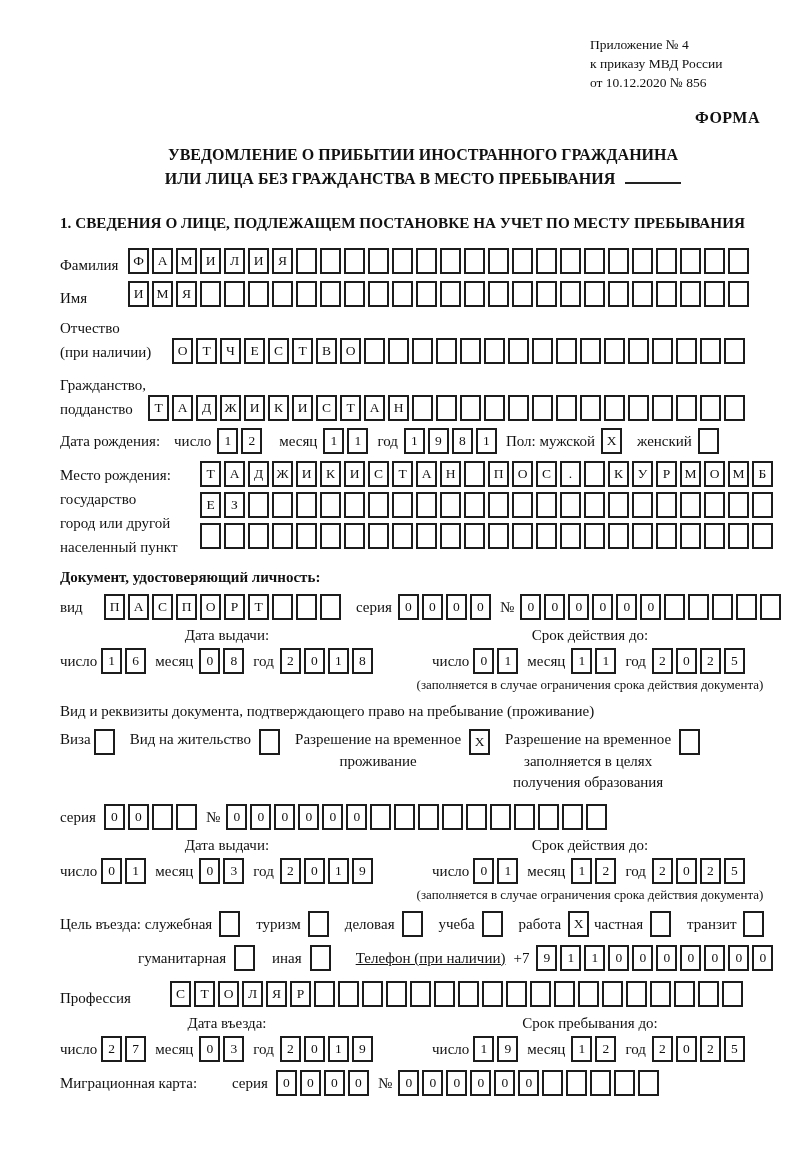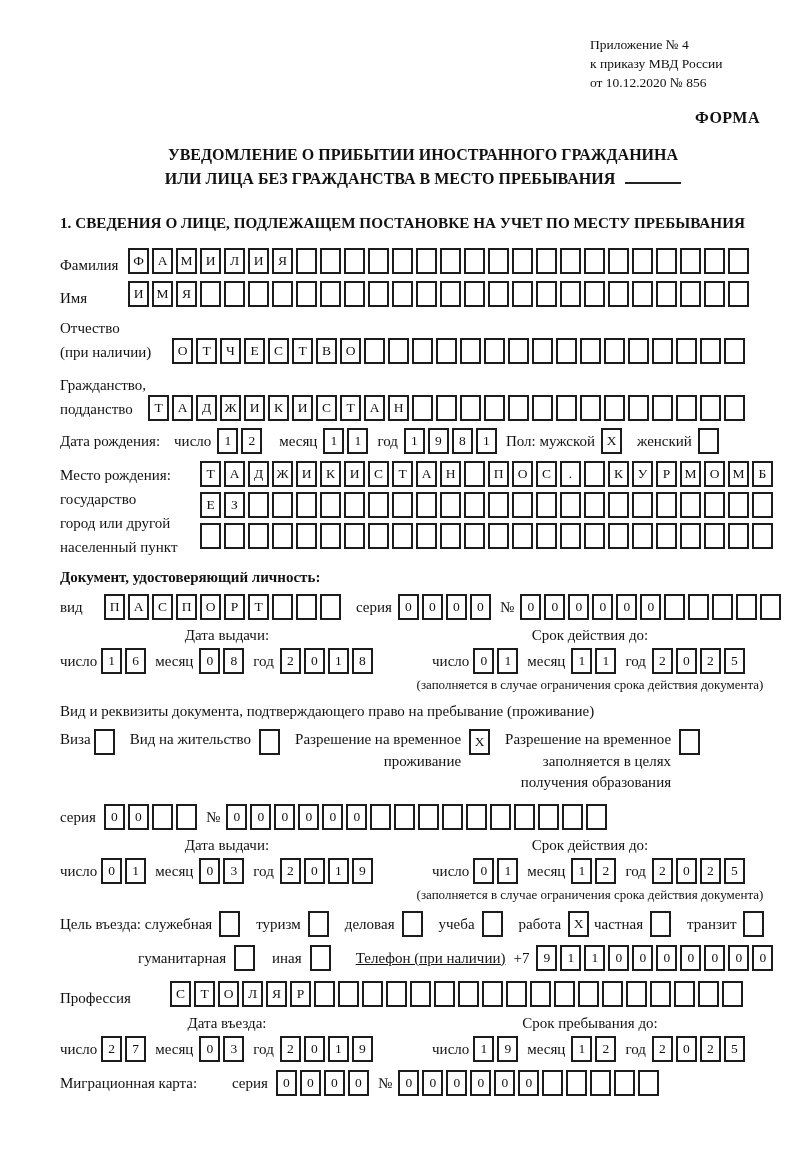--- a/index.html
+++ b/index.html
@@ -32,21 +32,21 @@
   .date-col-l{flex:0 0 46%;display:flex;flex-direction:column;}
   .date-col-r{flex:1;display:flex;flex-direction:column;}
   .date-head{text-align:center;margin-bottom:4px;}
   .date-line{display:flex;align-items:center;}
   .date-line .t{margin:0 6px;}
   .note{font-size:13px;text-align:center;margin-top:3px;}
   .permit-text{line-height:1.7;margin:6px 0 2px 0;}
   .cbrow{display:flex;align-items:flex-start;margin:4px 0 10px 0;}
   .cbgroup{display:flex;align-items:flex-start;margin-right:12px;}
   .cbgroup .cb-label{margin-right:8px;line-height:1.45;}
-  .cb-label.centered{text-align:right;}
+  .cb-label.centered{text-align:center;}
   .purpose-row{display:flex;align-items:center;margin-bottom:8px;}
   .purpose-row .p-lbl{margin-right:7px;}
   .purpose-row .p-gap{margin-left:13px;}
   .phone-row{display:flex;align-items:center;margin:2px 0 10px 78px;}
   .side{display:flex;align-items:flex-start;margin-bottom:8px;}
 </style>
 </head>
 <body>
 
 <div class="appendix">

